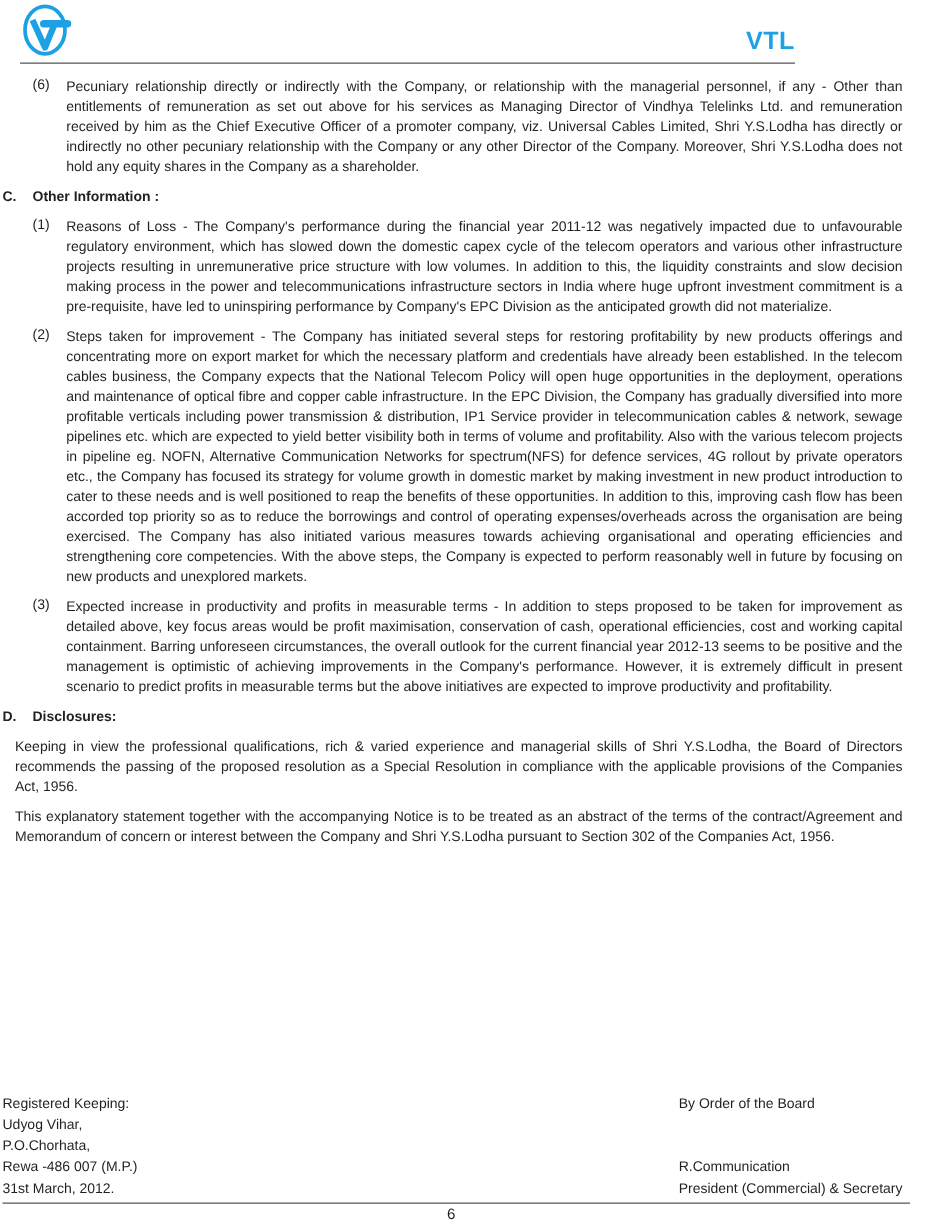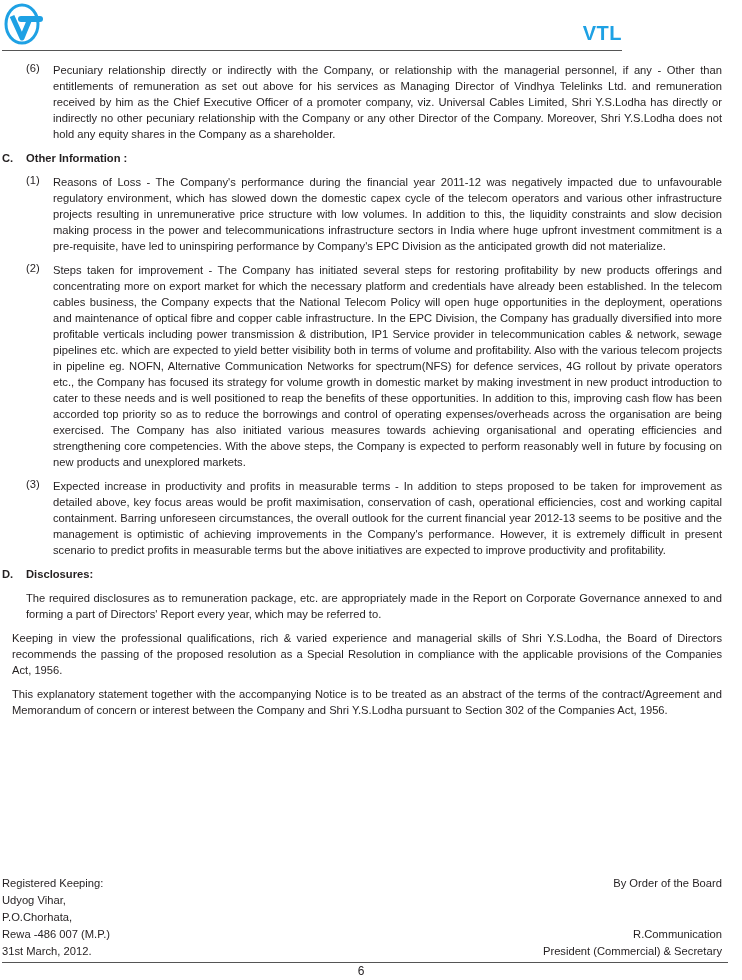--- a/index.html
+++ b/index.html
@@ -1,32 +1,32 @@
 <!DOCTYPE html>
 <html><head>
 <meta charset="utf-8">
 <style>
   html, body { margin:0; padding:0; background:#ffffff; }
   body { width:742px; height:980px; position:relative; overflow:hidden;
          font-family:"Liberation Sans", sans-serif; color:#231f20; font-size:11.2px; }
-  .header { position:absolute; left:0; top:0; width:636px; height:56px; }
+  .header { position:absolute; left:14px; top:0; width:636px; height:56px; }
   .logo { position:absolute; left:3px; top:3px; width:42px; height:42px; }
   .brand { position:absolute; right:14px; top:22px; font-weight:bold; font-size:20px; color:#1ea1e4; letter-spacing:0.5px; }
   .rule-top { position:absolute; left:2px; right:14px; top:50px; height:1px; background:#555; }
   .content { position:absolute; left:0; top:62px; width:722px; }
   p { margin:0; line-height:16px; text-align:justify; }
   .item { position:relative; padding-left:53px; margin-bottom:8px; }
   .item .num { position:absolute; left:26px; top:0; }
   .section { position:relative; padding-left:26px; font-weight:bold; margin:6px 0 8px 0; line-height:16px; }
   .section .letter { position:absolute; left:2px; }
   .indent { padding-left:26px; margin-bottom:8px; }
   .para { padding-left:12px; margin-bottom:8px; }
   .footer-block { position:absolute; left:2px; width:720px; top:875px; line-height:17px; }
   .footer-left { position:absolute; left:0; top:0; }
-  .footer-right { position:absolute; right:0; top:0; text-align:right; }
+  .footer-right { position:absolute; right:0; top:0; text-align:left; }
   .rule-bottom { position:absolute; left:2px; right:14px; top:962px; height:1px; background:#555; }
   .page-num { position:absolute; left:0; width:722px; top:964px; text-align:center; font-size:12px; }
 </style>
 </head>
 <body>
 
 <div class="header">
   <svg class="logo" viewBox="0 0 42 42">
     <ellipse cx="19" cy="21" rx="16" ry="19" fill="none" stroke="#1ea1e4" stroke-width="3"></ellipse>
     <path d="M9 13 L19 35 L26 18" fill="none" stroke="#1ea1e4" stroke-width="5" stroke-linejoin="round"></path>
@@ -57,23 +57,20 @@
   </div>
   <div class="item">
     <span class="num">(3)</span>
     <p>Expected increase in productivity and profits in measurable terms - In addition to steps proposed to be taken for improvement as detailed above, key focus areas would be profit maximisation, conservation of cash, operational efficiencies, cost and working capital containment. Barring unforeseen circumstances, the overall outlook for the current financial year 2012-13 seems to be positive and the management is optimistic of achieving improvements in the Company's performance. However, it is extremely difficult in present scenario to predict profits in measurable terms but the above initiatives are expected to improve productivity and profitability.</p>
   </div>
 
   <div class="section">
     <span class="letter">D.</span>
     <span>Disclosures:</span>
   </div>
-  <div class="indent">
-    <p>The required disclosures as to remuneration package, etc. are appropriately made in the Report on Corporate Governance annexed to and forming a part of Directors' Report every year, which may be referred to.</p>
-  </div>
 
   <div class="para">
       <p>Keeping in view the professional qualifications, rich &amp; varied experience and managerial skills of Shri Y.S.Lodha, the Board of Directors recommends the passing of the proposed resolution as a Special Resolution in compliance with the applicable provisions of the Companies Act, 1956.</p>
     </div>
   <div class="para">
       <p>This explanatory statement together with the accompanying Notice is to be treated as an abstract of the terms of the contract/Agreement and Memorandum of concern or interest between the Company and Shri Y.S.Lodha pursuant to Section 302 of the Companies Act, 1956.</p>
     </div>
 </div>
 
 <div class="footer-block">

